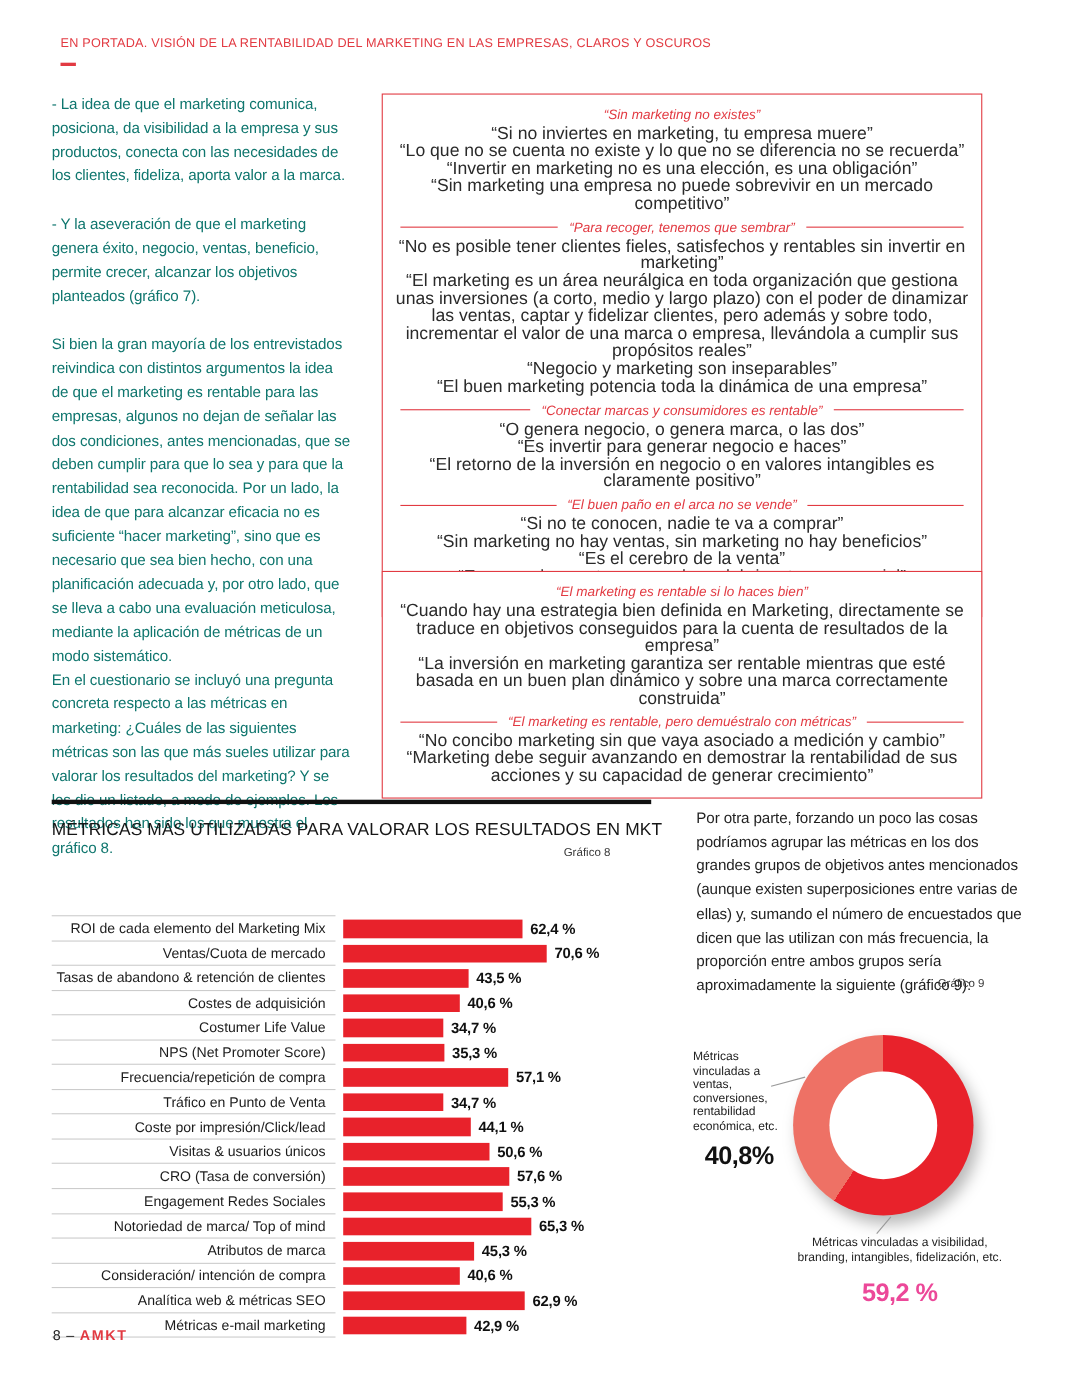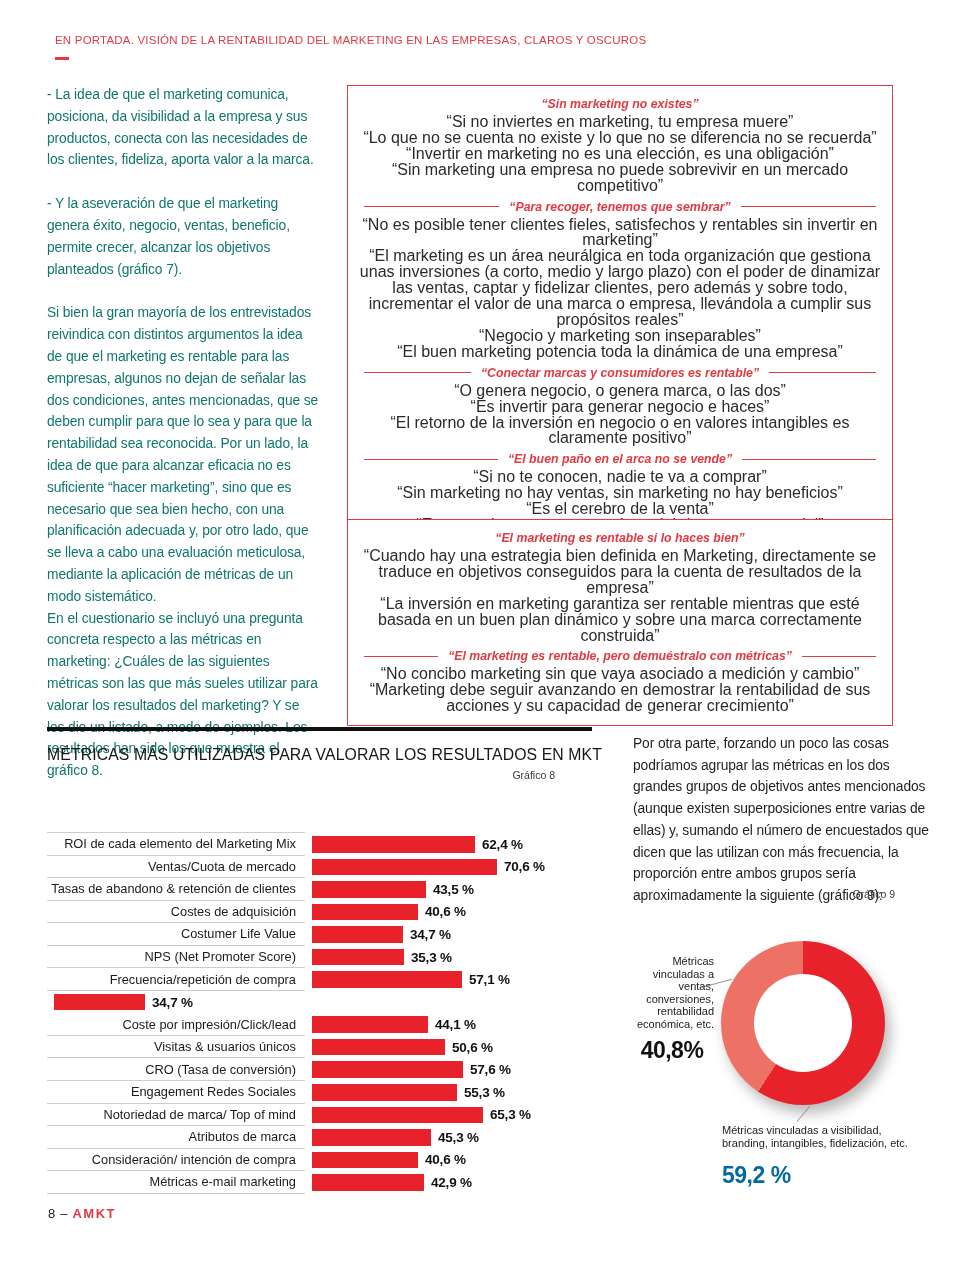--- a/index.html
+++ b/index.html
@@ -21,45 +21,45 @@
   .left-col p{margin:0 0 22px 0}
   .left-col p.no-gap{margin-bottom:0}
 
   
   .qbox{position:absolute;left:347px;width:546px;border:1.5px solid var(--red);padding:11px 10px;text-align:center;background:#fff}
   #qbox1{top:85px}
   #qbox2{top:519px}
   .qheading-row{display:flex;align-items:center;justify-content:center;gap:10px;margin:6px 6px 3px}
   .qsection:first-child .qheading-row{margin-top:0}
   .qrule{flex:1;height:1px;background:var(--red)}
-  .qheading{color:var(--red);font-weight:bold;font-style:italic;font-size:12.3px;white-space:nowrap}
+  .qheading{color:var(--red);font-weight:normal;font-style:italic;font-size:12.3px;white-space:nowrap}
   .quote{margin:0;font-size:16px;line-height:15.9px;color:#2a2a2a}
 
   
   .black-rule{position:absolute;left:47px;top:727px;width:545px;height:3.5px;background:#101010}
   .chart-title{position:absolute;left:47px;top:746px;font-size:15.8px;letter-spacing:.1px;color:#161616;white-space:nowrap}
   .fig-label{position:absolute;font-size:10.5px;color:#3a3a3a;text-align:right}
   .fig8{left:455px;top:769px;width:100px}
   .fig9{left:795px;top:888px;width:100px}
   .bar-table{position:absolute;left:47px;top:832px}
   .table-topline{width:258px;height:1px;background:var(--hairline)}
   .bar-row{display:flex;height:22.55px}
   .bar-label{width:258px;border-bottom:1px solid var(--hairline);display:flex;align-items:center;justify-content:flex-end;padding-right:9px;font-size:12.8px;color:#1b1b1b;white-space:nowrap}
   .bar-track{display:flex;align-items:center;margin-left:7px}
   .hbar{height:16.5px;background:var(--bar-red)}
   .bar-value{font-weight:bold;font-size:13.5px;color:#101010;margin-left:7px;white-space:nowrap;letter-spacing:-.2px}
 
   
   .side-text{position:absolute;left:633px;top:733px;width:306px;font-size:13.8px;line-height:21.7px;letter-spacing:-.1px;color:#1f1f1f;margin:0}
   .donut{position:absolute;left:721px;top:941px;width:164px;height:164px;border-radius:50%;filter:drop-shadow(5px 8px 7px rgba(0,0,0,.28))}
   .donut::after{content:"";position:absolute;left:33px;top:33px;width:98px;height:98px;border-radius:50%;background:#fff}
-  .donut-left-label{position:absolute;left:630px;top:955px;width:84px;text-align:right;font-size:11px;line-height:12.6px;color:#222}
+  .donut-left-label{position:absolute;left:630px;top:955px;width:84px;text-align:left;font-size:11px;line-height:12.6px;color:#222}
   .donut-left-value{position:absolute;left:617px;top:1037px;width:110px;text-align:center;font-size:23px;font-weight:bold;letter-spacing:-.5px;color:#111}
-  .donut-bottom-label{position:absolute;left:722px;top:1124px;width:192px;text-align:left;font-size:11px;line-height:12.8px;color:#222}
-  .donut-bottom-value{position:absolute;left:722px;top:1162px;width:192px;text-align:left;font-size:23px;font-weight:bold;letter-spacing:-.5px;color:#0369a1}
+  .donut-bottom-label{position:absolute;left:722px;top:1124px;width:192px;text-align:center;font-size:11px;line-height:12.8px;color:#222}
+  .donut-bottom-value{position:absolute;left:722px;top:1162px;width:192px;text-align:center;font-size:23px;font-weight:bold;letter-spacing:-.5px;color:#ec4899}
   .pointer{position:absolute;height:1px;background:#999;transform-origin:left center}
   .pointer1{left:701px;top:987px;width:32px;transform:rotate(-15deg)}
   .pointer2{left:797px;top:1121px;width:20px;transform:rotate(-50deg)}
 
   
   .footer{position:absolute;left:48px;top:1206px;font-size:13px;color:#222;display:flex;gap:5px;align-items:baseline}
   .amkt-logo{color:var(--red);font-weight:bold;letter-spacing:1.5px;font-size:13px}
 </style>
 </head>
 <body>
@@ -190,20 +190,21 @@
       </div>
     </div>
     <div class="bar-row">
       <div class="bar-label">Frecuencia/repetición de compra</div>
       <div class="bar-track">
         <div class="hbar" style="width: 150px; background: rgb(232, 34, 43);"></div>
         <div class="bar-value">57,1 %</div>
       </div>
     </div>
     <div class="bar-row">
+      <div class="bar-label">Tráfico en Punto de Venta</div>
       <div class="bar-track">
         <div class="hbar" style="width: 91px; background: rgb(232, 34, 43);"></div>
         <div class="bar-value">34,7 %</div>
       </div>
     </div>
     <div class="bar-row">
       <div class="bar-label">Coste por impresión/Click/lead</div>
       <div class="bar-track">
         <div class="hbar" style="width: 116px; background: rgb(232, 34, 43);"></div>
         <div class="bar-value">44,1 %</div>
@@ -242,20 +243,27 @@
       <div class="bar-track">
         <div class="hbar" style="width: 119px; background: rgb(232, 34, 43);"></div>
         <div class="bar-value">45,3 %</div>
       </div>
     </div>
     <div class="bar-row">
       <div class="bar-label">Consideración/ intención de compra</div>
       <div class="bar-track">
         <div class="hbar" style="width: 106px; background: rgb(232, 34, 43);"></div>
         <div class="bar-value">40,6 %</div>
+      </div>
+    </div>
+    <div class="bar-row">
+      <div class="bar-label">Analítica web &amp; métricas SEO</div>
+      <div class="bar-track">
+        <div class="hbar" style="width: 165px; background: rgb(232, 34, 43);"></div>
+        <div class="bar-value">62,9 %</div>
       </div>
     </div>
     <div class="bar-row">
       <div class="bar-label">Métricas e-mail marketing</div>
       <div class="bar-track">
         <div class="hbar" style="width: 112px; background: rgb(232, 34, 43);"></div>
         <div class="bar-value">42,9 %</div>
       </div>
     </div>
   </div>

